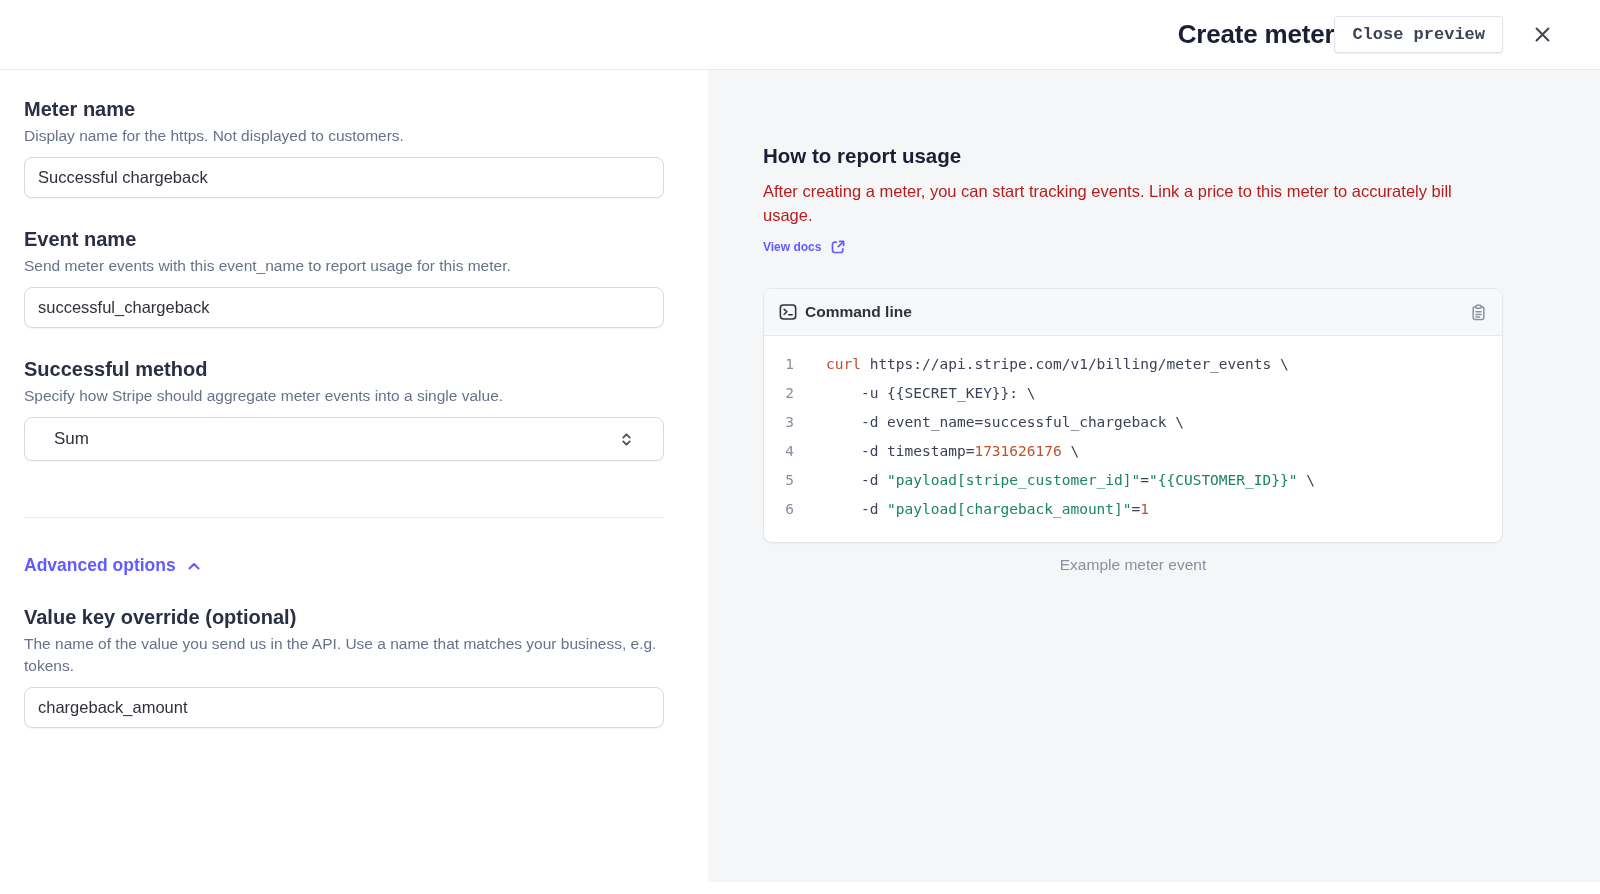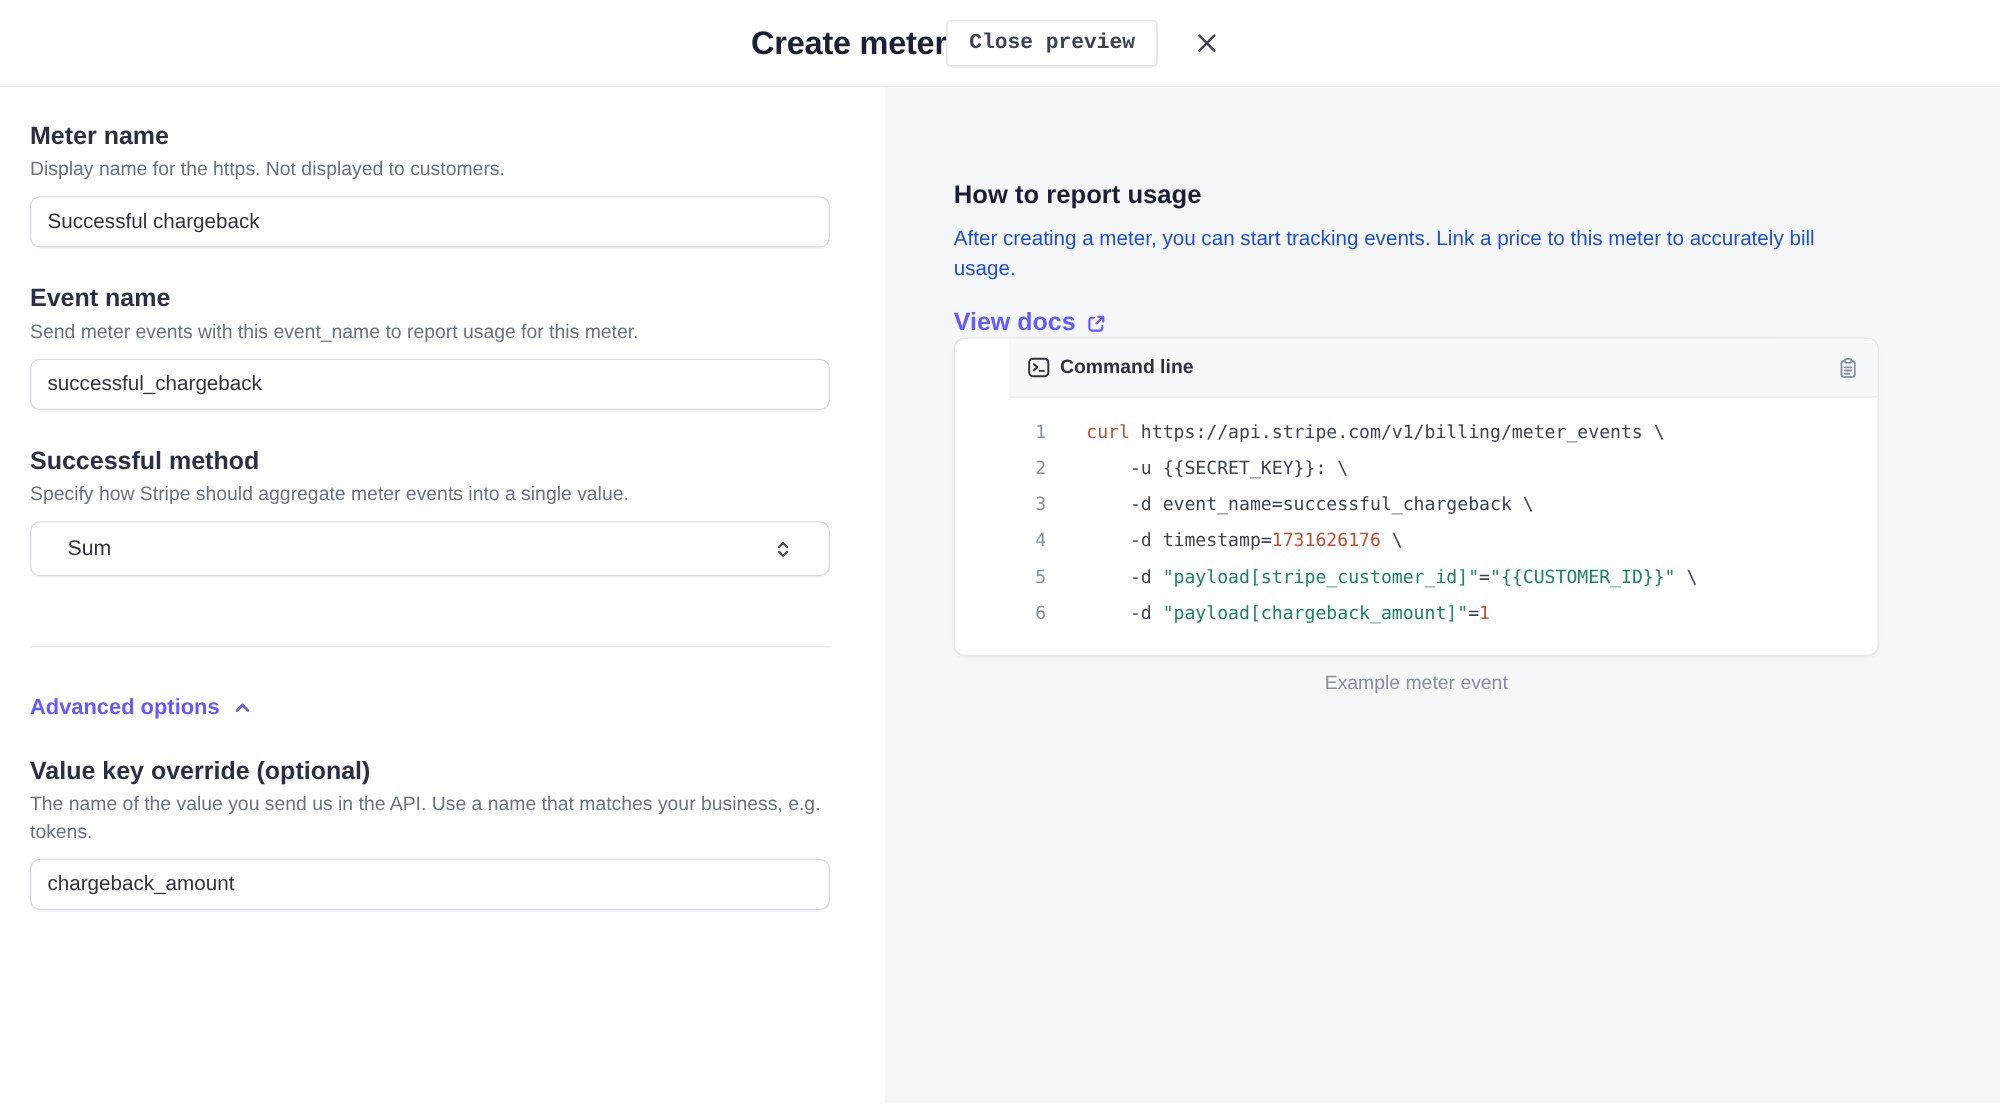--- a/index.html
+++ b/index.html
@@ -10,21 +10,21 @@
     color: #30313d;
   }
 
   
   .header {
     height: 70px;
     background: #ffffff;
     border-bottom: 1px solid #e6e9ee;
     display: flex;
     align-items: center;
-    justify-content: center;
+    justify-content: flex-end;
     padding: 0 48px 0 24px;
   }
   .page-title {
     font-size: 26px;
     font-weight: 700;
     color: #1a1f36;
     letter-spacing: -0.2px;
   }
   .header-actions { display: flex; align-items: center; gap: 30px; }
   .btn-secondary {
@@ -123,42 +123,42 @@
   .panel-title {
     font-size: 20.5px;
     font-weight: 700;
     color: #1a1f36;
     margin-bottom: 12px;
   }
   .panel-desc {
     width: 740px;
     font-size: 16.5px;
     line-height: 23.5px;
-    color: #1d4ed8;
-    margin-bottom: 20px;
+    color: #b91c1c;
+    margin-bottom: 10px;
   }
   .docs-link {
     display: inline-flex;
     align-items: center;
     gap: 9px;
-    font-size: 20px;
+    font-size: 12px;
     font-weight: 700;
     color: #635bff;
     text-decoration: none;
     cursor: pointer;
   }
 
   .code-card {
+    margin-top: 33px;
     width: 740px;
     background: #ffffff;
     border: 1px solid #e3e8ee;
     border-radius: 9px;
     box-shadow: 0 1px 2px rgba(26,31,54,0.04);
     overflow: hidden;
-    padding-left: 43px;
   }
   .code-card-header {
     height: 47px;
     background: #f6f8fa;
     border-bottom: 1px solid #e7eaef;
     display: flex;
     align-items: center;
     padding: 0 15px;
     color: #30313d;
   }

